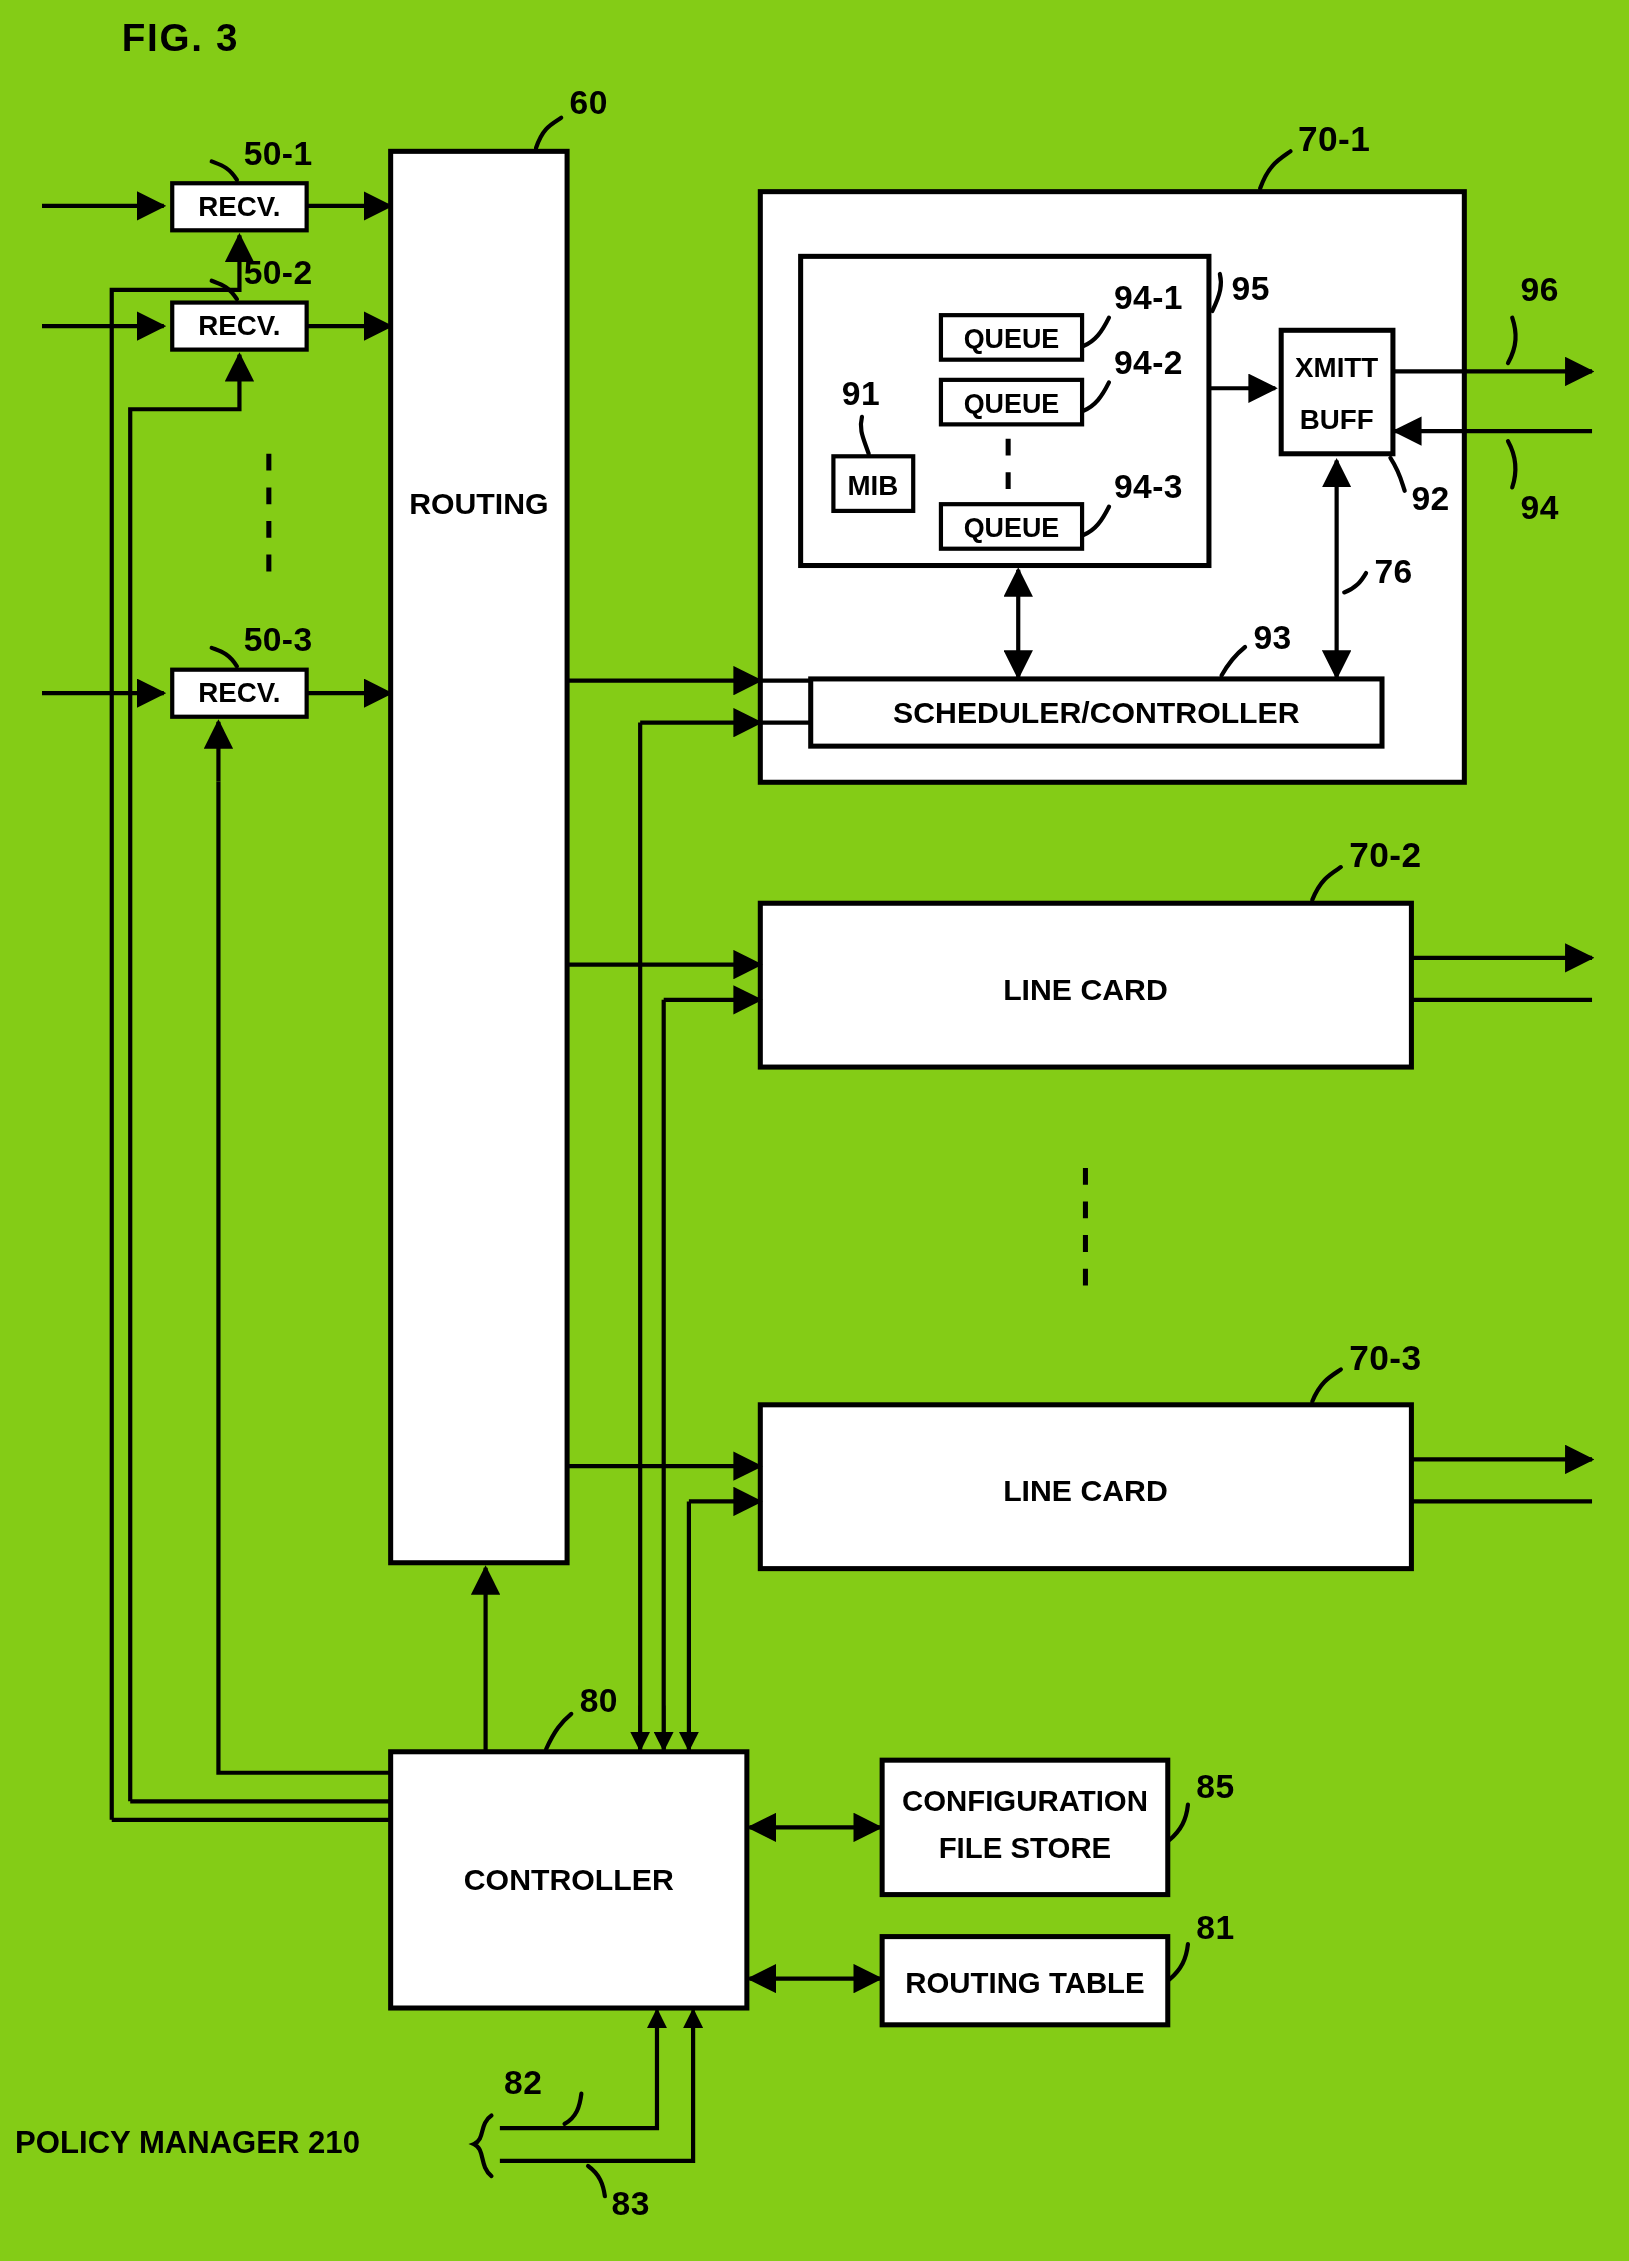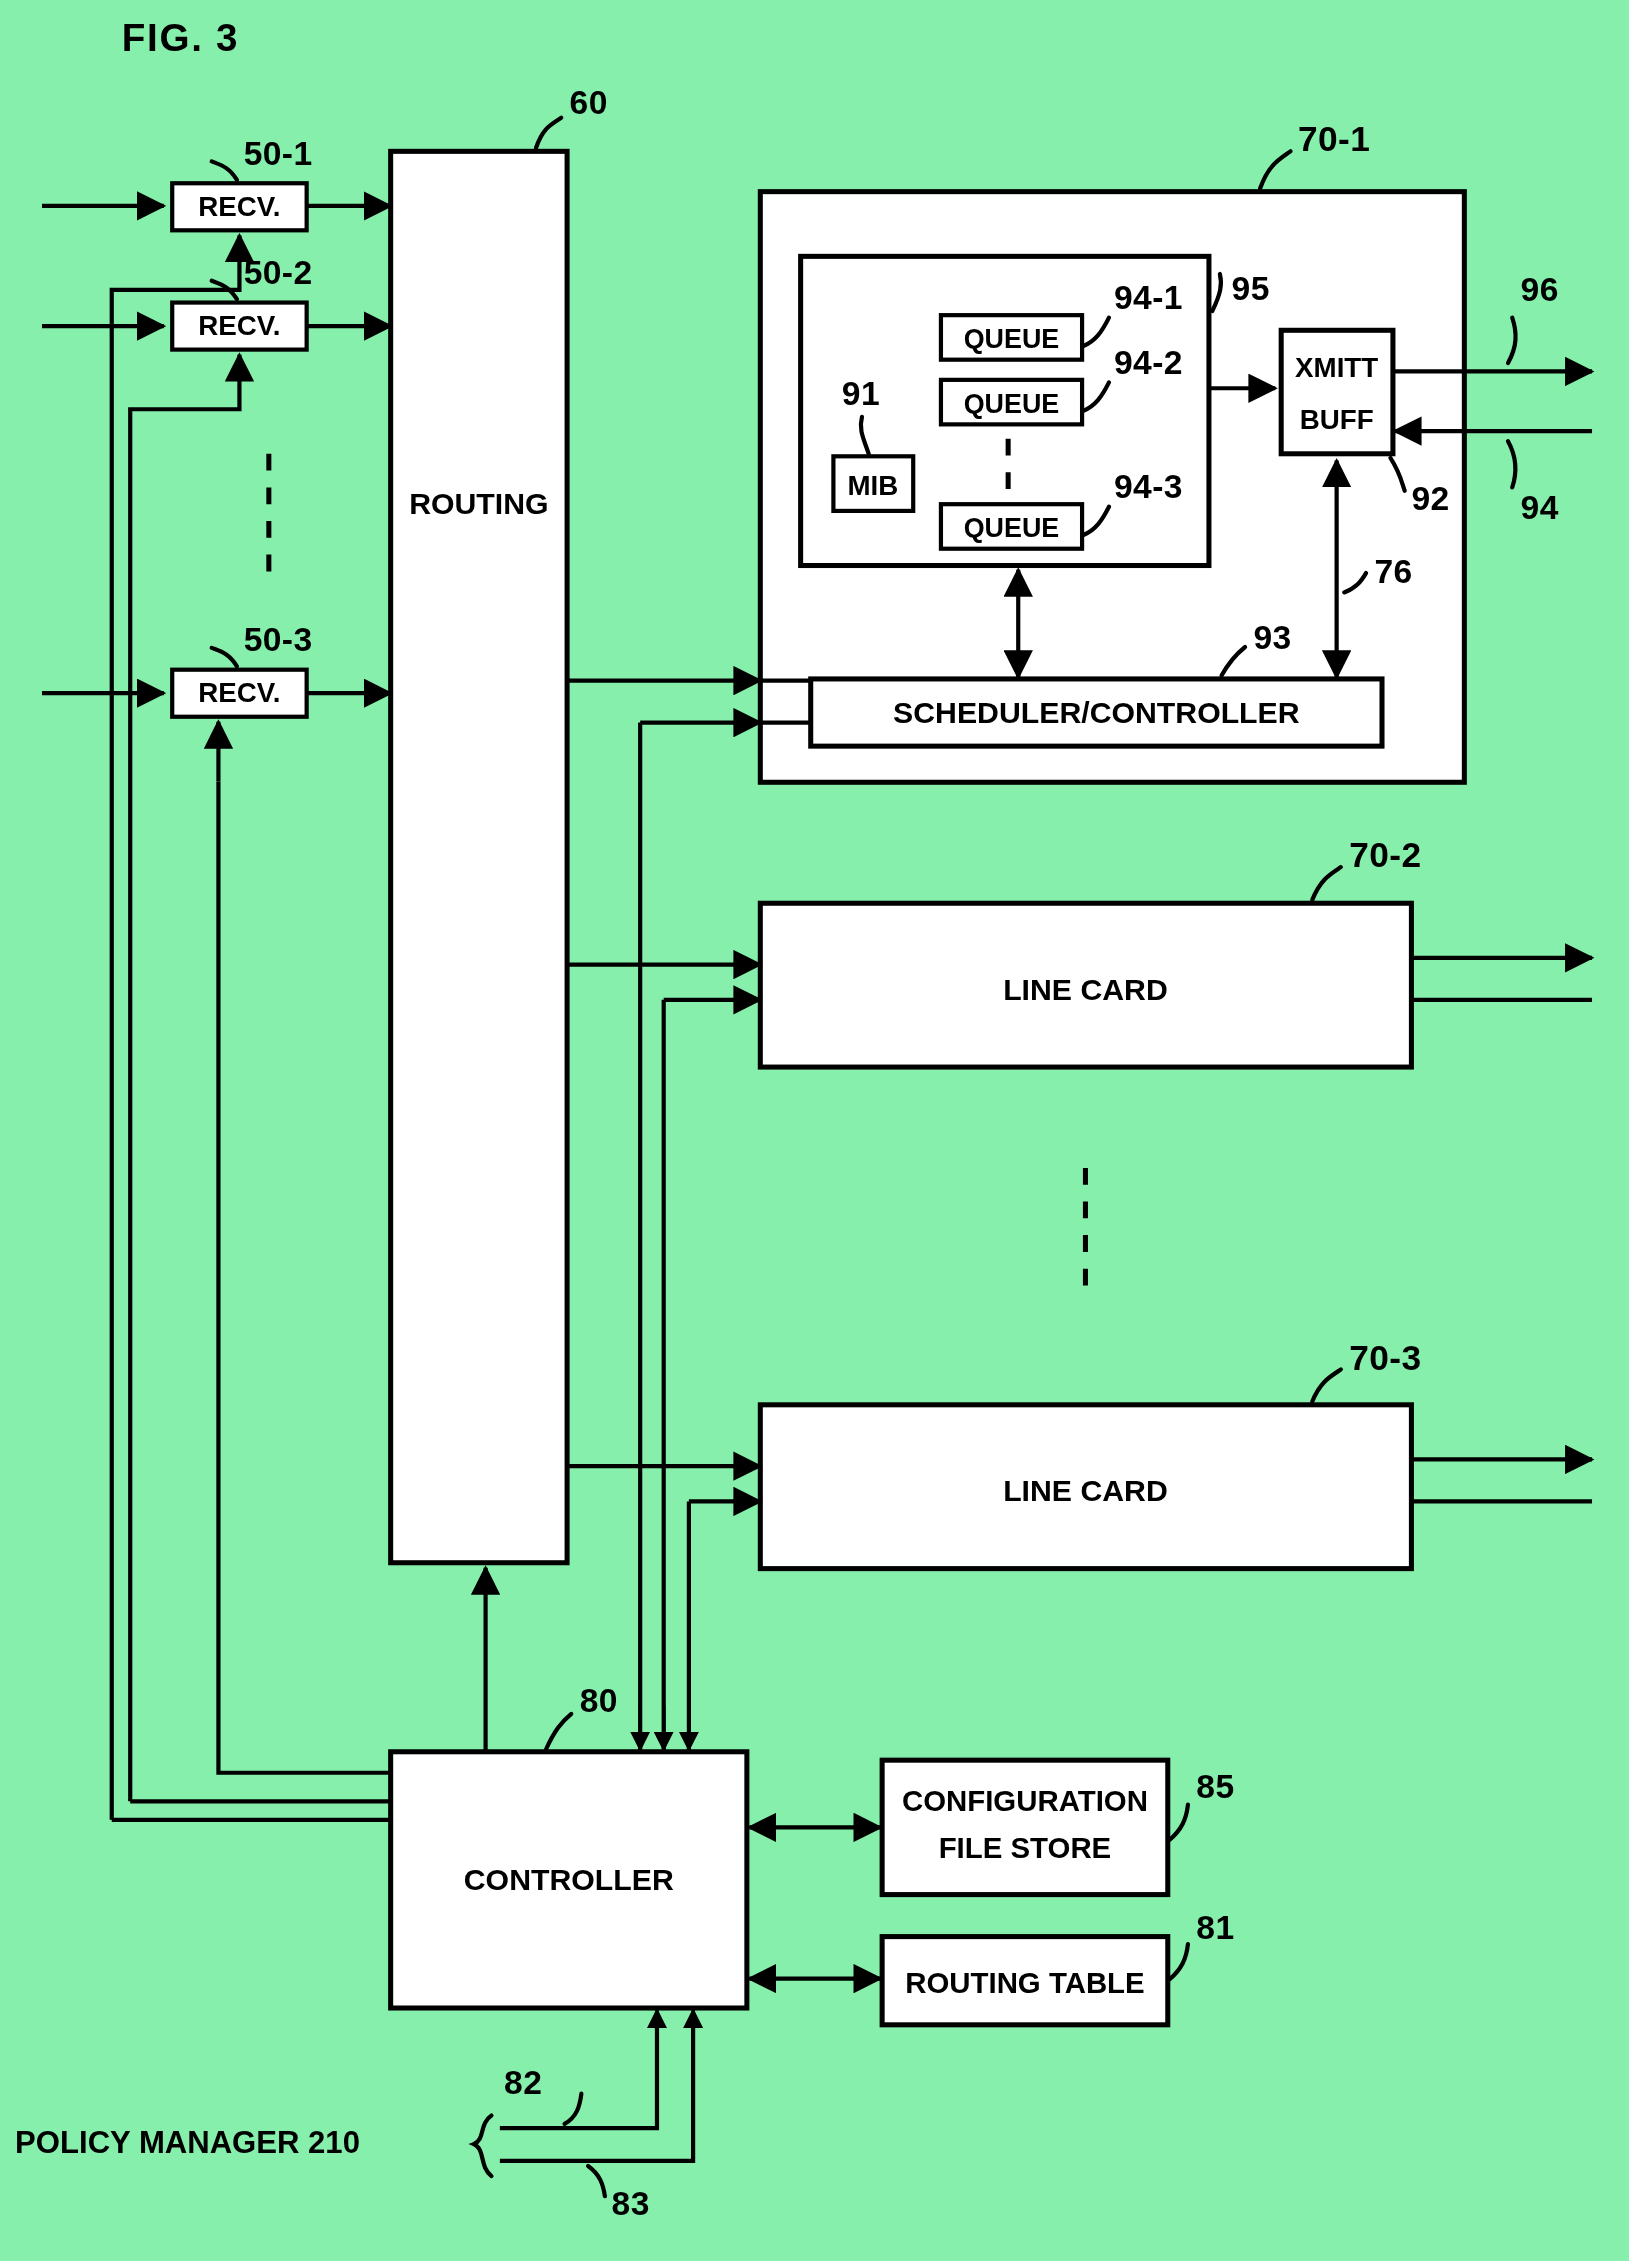--- a/index.html
+++ b/index.html
@@ -7,21 +7,21 @@
     padding: 0;
     background: #ffffff;
   }
   body {
     font-family: "Liberation Sans", sans-serif;
   }
   #figure-root {
     position: relative;
     width: 1629px;
     height: 2261px;
-    background: #86efac;
+    background: #84cc16;
     overflow: hidden;
   }
   svg#figure-svg {
     position: absolute;
     left: 0;
     top: 0;
     width: 1629px;
     height: 2261px;
     display: block;
   }

